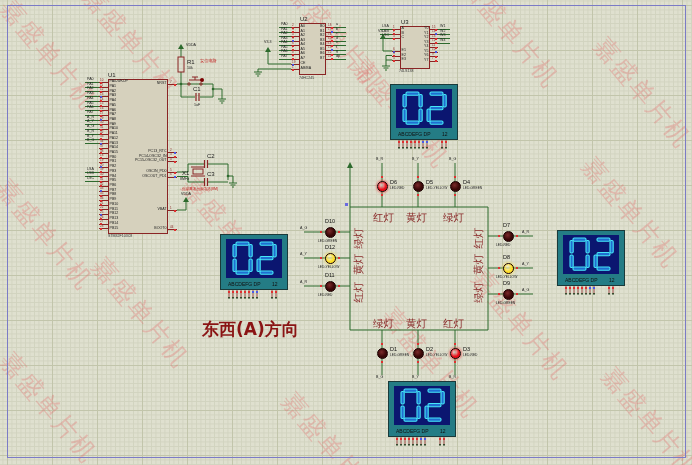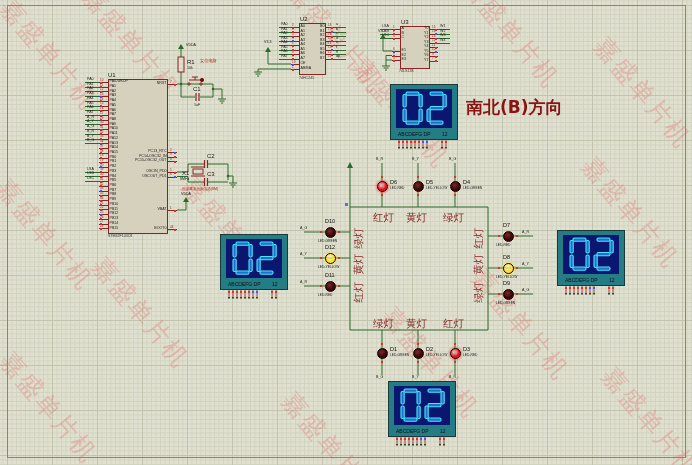--- a/index.html
+++ b/index.html
@@ -191,21 +191,21 @@
   <div class="small-ref" style="left:193px;top:86px">C1</div>
   <div class="tiny" style="left:194px;top:104px">1uF</div>
 
   <div class="small-ref" style="left:207px;top:153px">C2</div>
   <div class="small-ref" style="left:207px;top:171px">C3</div>
   <div class="small-ref" style="left:182px;top:170px">X1</div>
   <div class="tiny" style="left:180px;top:178px">8MHz</div>
   <div class="redlbl" style="left:182px;top:188px;font-size:3.6px">外部高速晶振电路(8M)</div>
   <div class="tiny" style="left:181px;top:193px">VDDA</div>
 
-  <div class="dir-title" style="left:466px;top:99px">南北(B)方向</div>
+  <div class="dir-title" style="left:202px;top:321px">东西(A)方向</div>
 
   <svg class="display" id="disp-north" style="left: 390px; top: 84px; height: 66px;" viewBox="0 0 68 66">
       <rect x="0.5" y="0.5" width="67" height="55" fill="#247c85" stroke="#1a3a3a" stroke-width="1"></rect>
       <rect x="6" y="5" width="56" height="39" fill="#0b1670"></rect>
       <rect x="16" y="8" width="13" height="3.2" rx="1.2" fill="#1f6fd0" stroke="#45e8f8" stroke-width="1.1"></rect>
       <rect x="29" y="10.5" width="3.2" height="12.5" rx="1.2" fill="#1f6fd0" stroke="#45e8f8" stroke-width="1.1"></rect>
       <rect x="29" y="25" width="3.2" height="12.5" rx="1.2" fill="#1f6fd0" stroke="#45e8f8" stroke-width="1.1"></rect>
       <rect x="16" y="37" width="13" height="3.2" rx="1.2" fill="#1f6fd0" stroke="#45e8f8" stroke-width="1.1"></rect>
       <rect x="13" y="25" width="3.2" height="12.5" rx="1.2" fill="#1f6fd0" stroke="#45e8f8" stroke-width="1.1"></rect>
       <rect x="13" y="10.5" width="3.2" height="12.5" rx="1.2" fill="#1f6fd0" stroke="#45e8f8" stroke-width="1.1"></rect>

